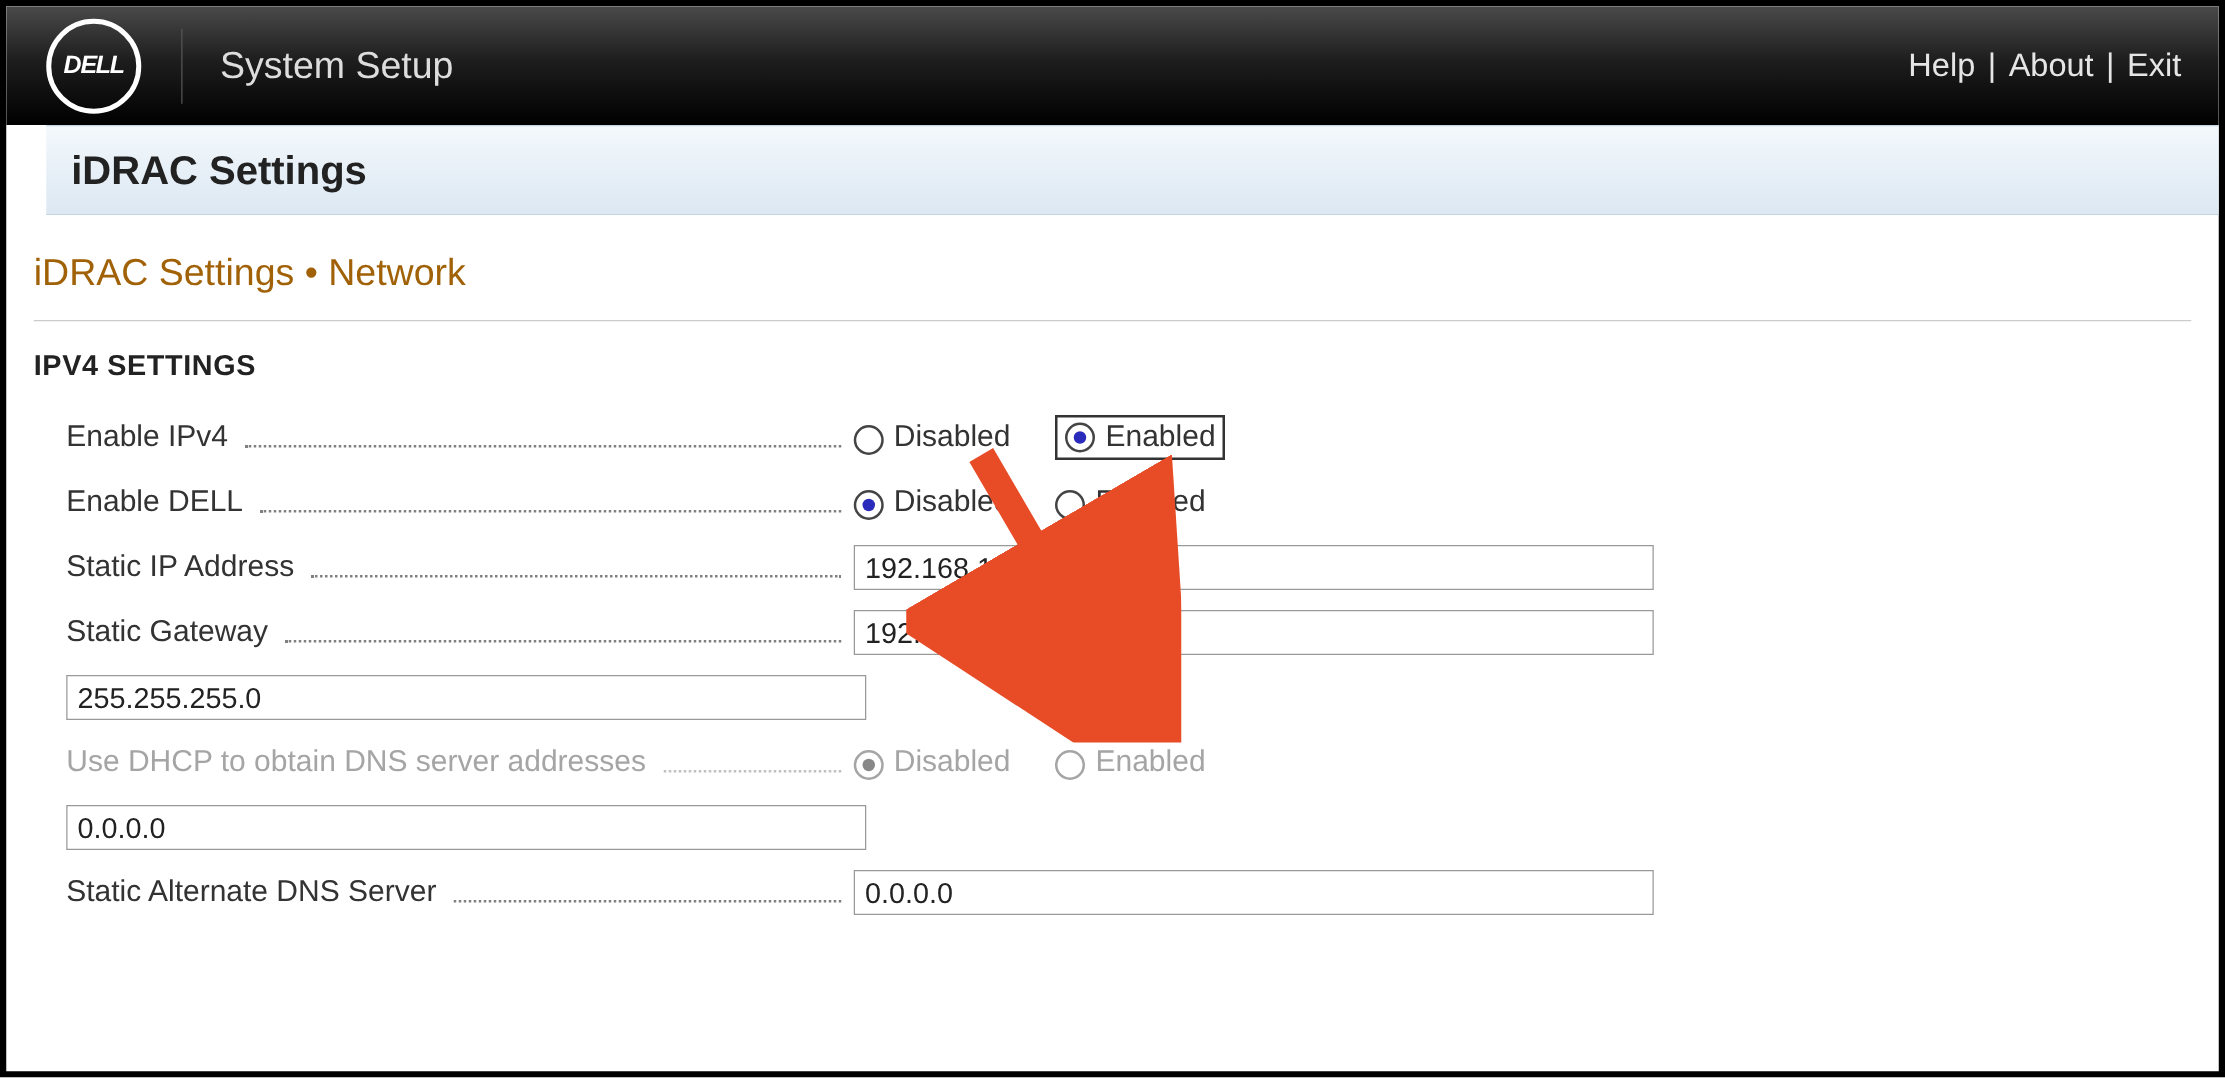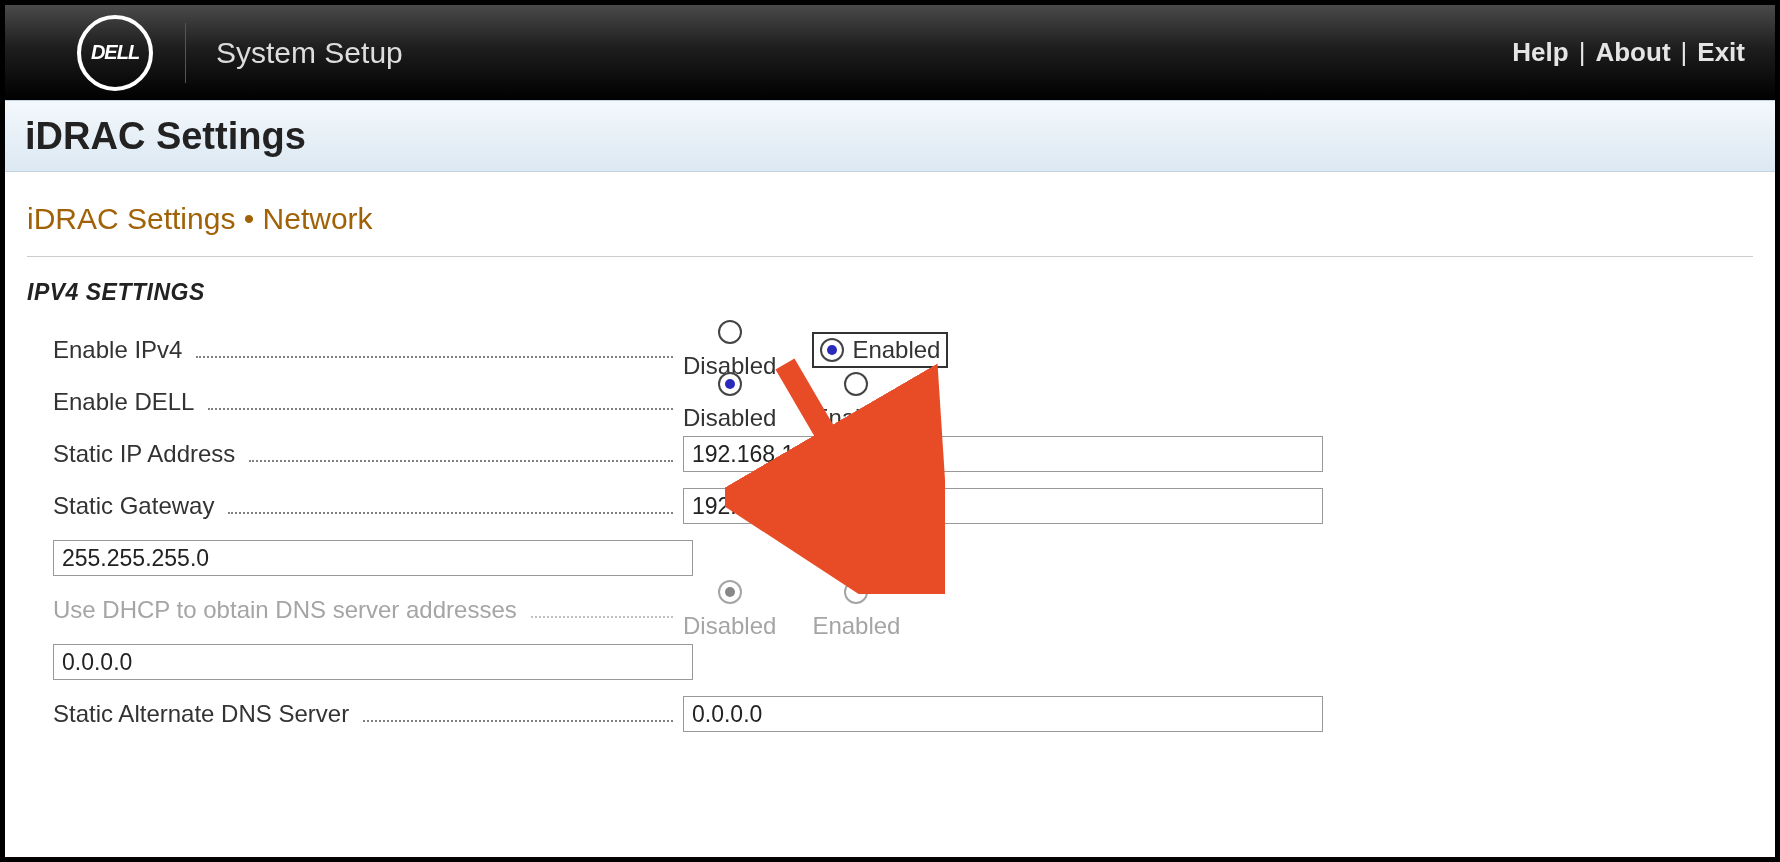--- a/index.html
+++ b/index.html
@@ -1,37 +1,37 @@
 <!DOCTYPE html>
 <html><head>
 <meta charset="utf-8">
 <style>
   html,body{margin:0;padding:0;font-family:Arial,Helvetica,sans-serif;background:#fff;}
   .frame{width:1780px;height:862px;box-sizing:border-box;border:5px solid #000;position:relative;overflow:hidden;}
-  .topbar{height:95px;background:linear-gradient(to bottom,#4a4a4a 0%,#1e1e1e 45%,#000 100%);display:flex;align-items:center;color:#e5e5e5;font-size:26px;position:relative;padding-left:40px;}
+  .topbar{height:95px;background:linear-gradient(to bottom,#4a4a4a 0%,#1e1e1e 45%,#000 100%);display:flex;align-items:center;color:#e5e5e5;font-size:26px;position:relative;}
   .logo-wrap{width:140px;display:flex;align-items:center;justify-content:center;height:100%;}
   .logo{width:68px;height:68px;border:4px solid #fff;border-radius:50%;display:flex;align-items:center;justify-content:center;color:#fff;font-weight:bold;font-size:20px;font-style:italic;letter-spacing:-1px;}
   .vdiv{width:1px;height:60px;background:#555;margin-right:30px;}
   .title{font-size:30px;color:#ddd;font-weight:300;}
   .top-links{position:absolute;right:30px;top:0;height:100%;display:flex;align-items:center;font-size:26px;color:#e5e5e5;}
   .top-links span{padding:0 10px;}
-  .top-links a{color:#e5e5e5;text-decoration:none;cursor:pointer;font-weight:bold;}
-  .pagehdr{height:70px;background:linear-gradient(to bottom,#f3f8fc 0%,#dce8f2 100%);border-top:1px solid #c3d4e2;border-bottom:1px solid #c3d4e2;display:flex;align-items:center;padding-left:20px;font-size:38px;font-weight:bold;color:#222;}
+  .top-links a{color:#e5e5e5;text-decoration:none;cursor:pointer;}
+  .pagehdr{height:70px;background:linear-gradient(to bottom,#f3f8fc 0%,#dce8f2 100%);border-top:1px solid #c3d4e2;border-bottom:1px solid #c3d4e2;display:flex;align-items:center;padding-left:20px;font-size:32px;font-weight:bold;color:#222;margin-left:32px;}
   .content{padding:20px 22px;}
   .bc{font-size:30px;color:#a16207;padding:10px 0 20px 0;border-bottom:1px solid #ccc;margin-bottom:22px;}
-  .sect-title{font-size:23px;font-weight:bold;color:#222;margin:0 0 18px 0;letter-spacing:.5px;font-style:italic;}
+  .sect-title{font-size:23px;font-weight:bold;color:#222;margin:0 0 18px 0;letter-spacing:.5px;}
   .row{display:flex;align-items:center;height:52px;padding-left:26px;}
   .lbl{flex:0 0 630px;position:relative;font-size:24px;color:#333;display:flex;align-items:center;text-align:right;}
   .lbl.dis{color:#a5a5a5;}
   .lbl .txt{background:#fff;padding-right:10px;position:relative;z-index:2;}
   .lbl .dots{flex:1;border-bottom:2px dotted #808080;height:1px;margin-left:4px;margin-right:10px;position:relative;top:6px;}
   .lbl.dis .dots{border-bottom-color:#c0c0c0;}
   .ctrl{flex:1;display:flex;align-items:center;}
   .radio-wrap{display:flex;align-items:center;gap:36px;}
-  .radio-opt{display:flex;align-items:center;gap:8px;cursor:pointer;flex-direction:column;}
+  .radio-opt{display:flex;align-items:flex-end;gap:8px;cursor:pointer;}
   .radio-opt.dis{color:#a5a5a5;cursor:default;}
   .radio{width:20px;height:20px;border:2px solid #444;border-radius:50%;display:flex;align-items:center;justify-content:center;}
   .radio.dis{border-color:#a5a5a5;}
   .radio .dot{width:10px;height:10px;border-radius:50%;background:#2b2bbb;}
   .radio.dis .dot{background:#888;}
   .radio-txt{font-size:24px;color:#333;}
   .radio-opt.dis .radio-txt{color:#a5a5a5;}
   .boxed{border:2px solid #333;padding:2px 6px;display:flex;align-items:center;gap:8px;}
   .ip-input{flex:1;max-width:640px;height:36px;border:1px solid #999;background:#fff;font-size:23px;padding:2px 8px;color:#222;box-sizing:border-box;}
   .arrow{position:absolute;left:720px;top:172px;width:220px;height:250px;pointer-events:none;}

